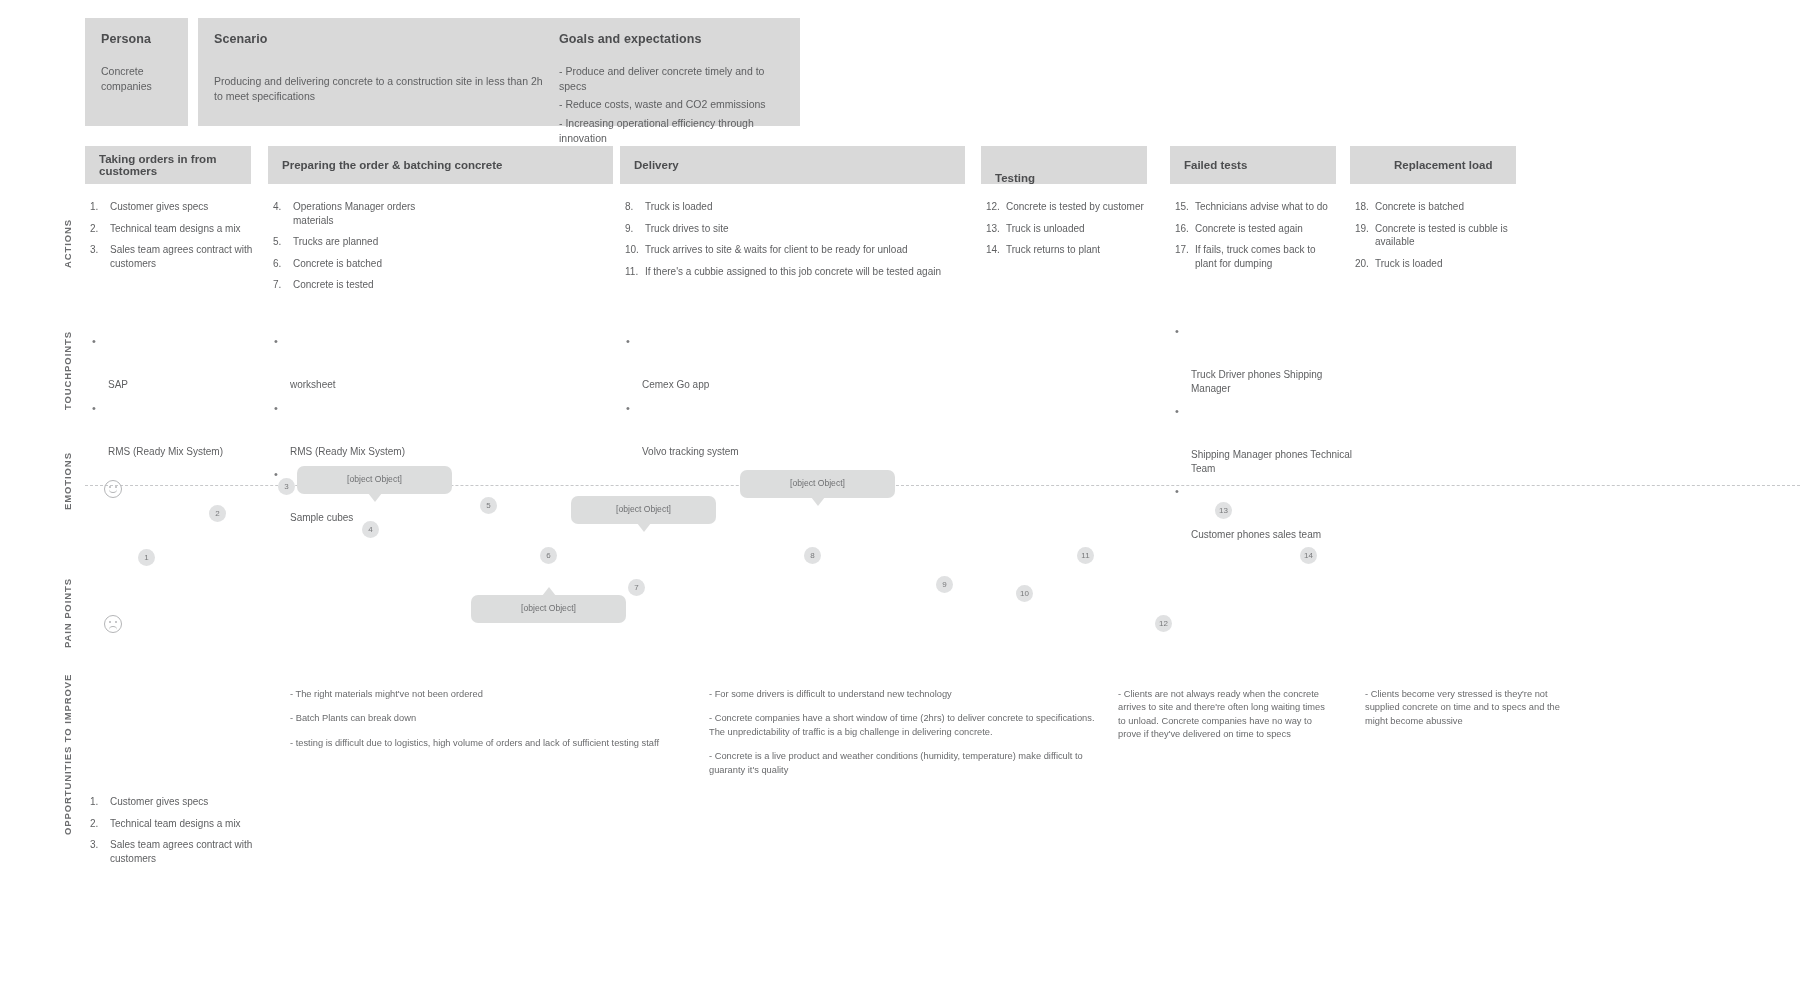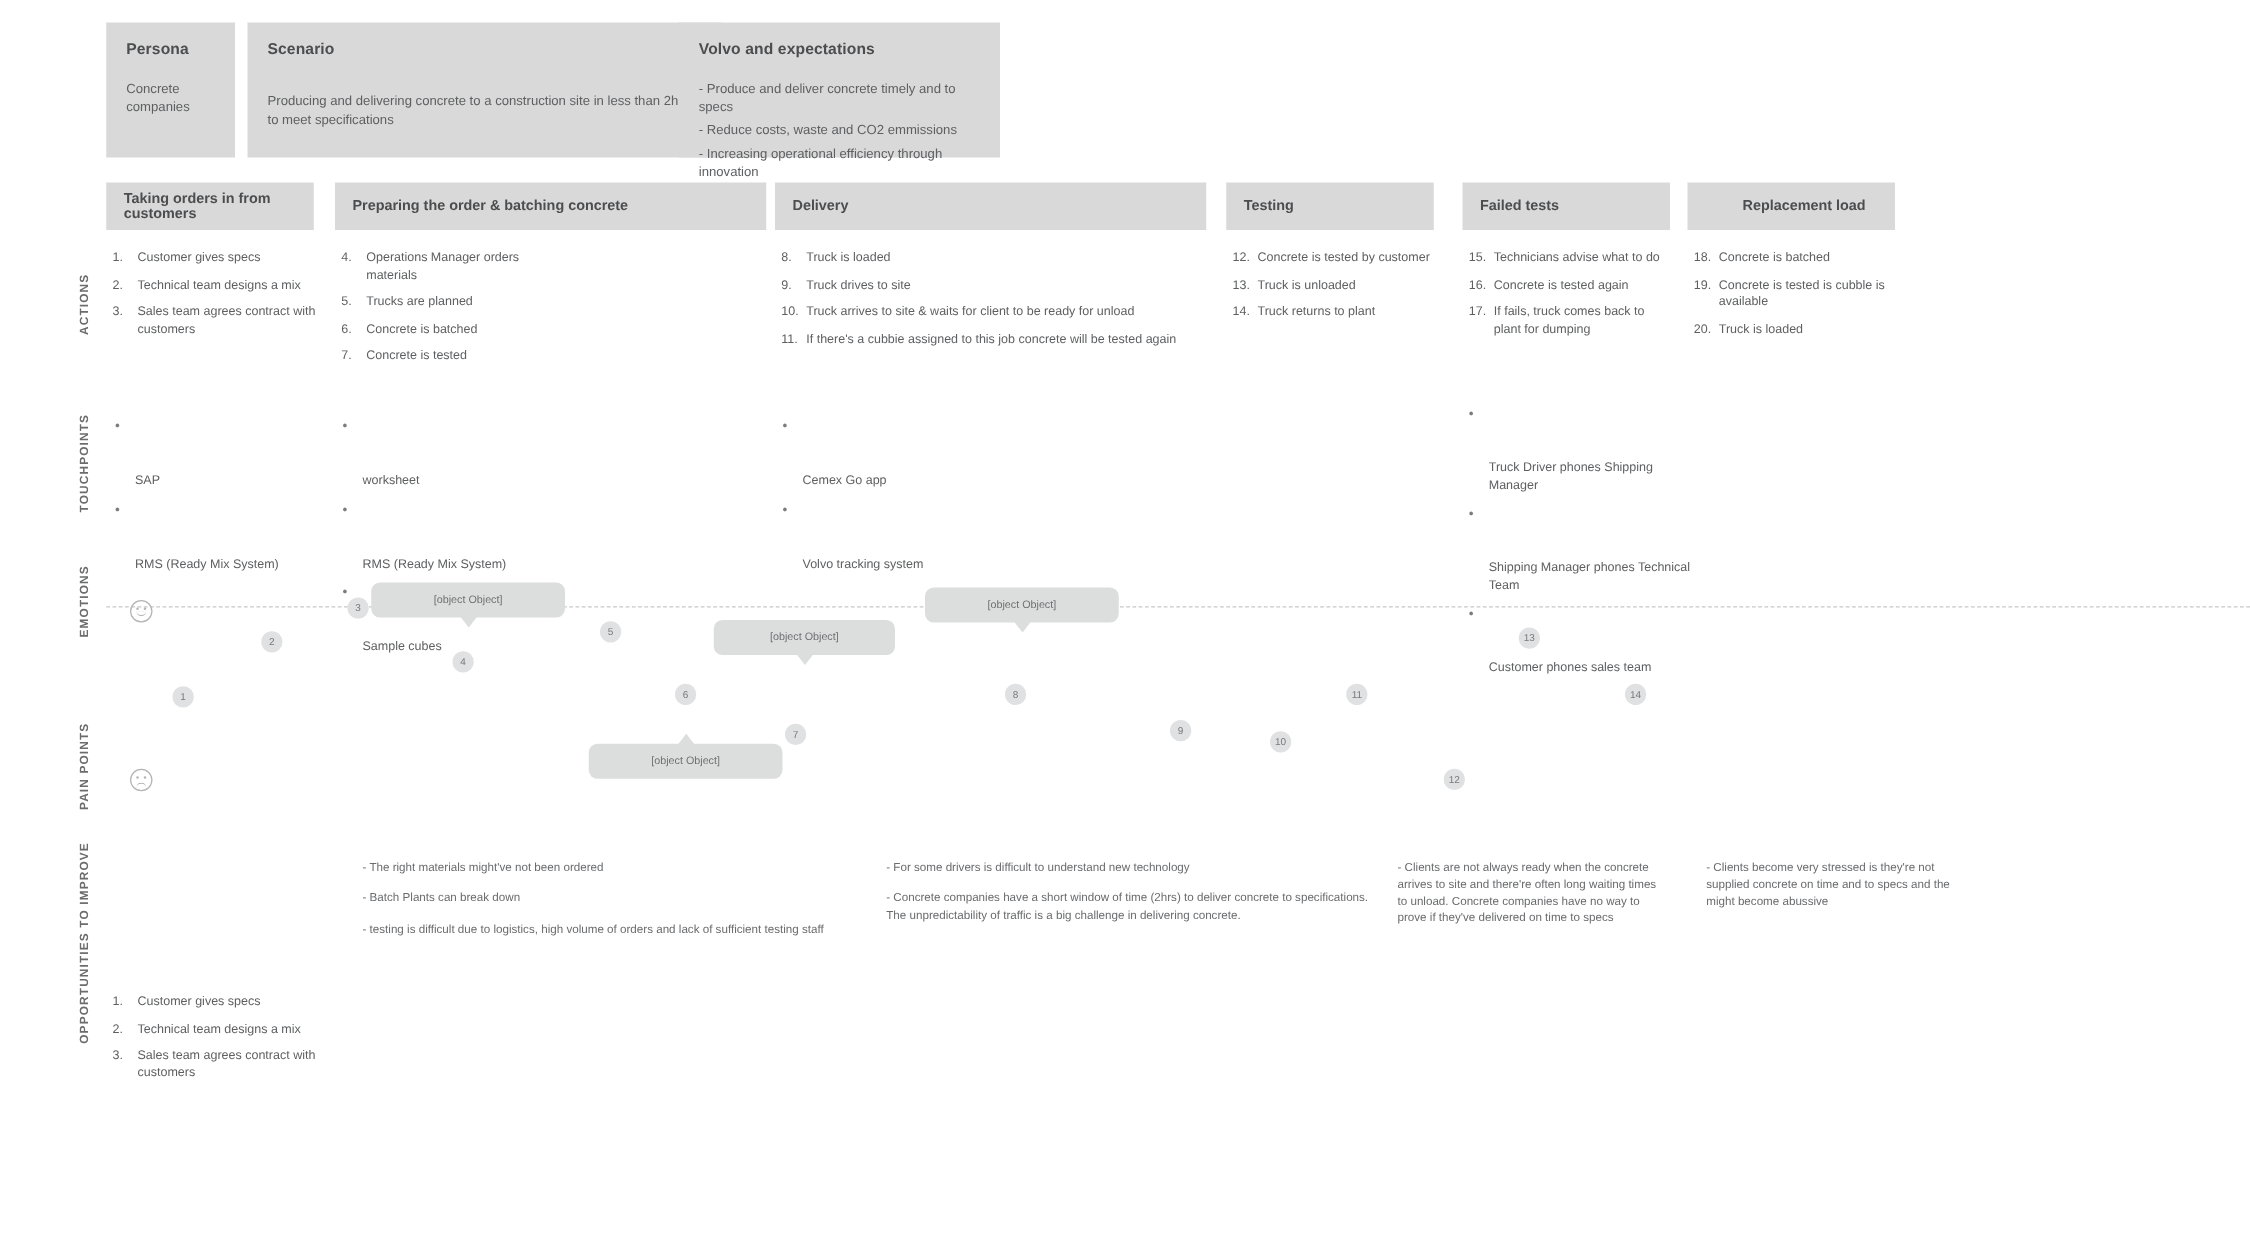--- a/index.html
+++ b/index.html
@@ -242,21 +242,21 @@
   </div>
 
   <div class="info-box" id="scenario-box">
     <div class="info-title">Scenario</div>
     <div class="info-body">
       <span class="line">Producing and delivering concrete to a construction site in less than 2hrs to meet specifications</span>
     </div>
   </div>
 
   <div class="info-box" id="goals-box">
-    <div class="info-title">Volvo and expectations</div>
+    <div class="info-title">Goals and expectations</div>
     <div class="info-body">
       <span class="line">- Produce and deliver concrete timely and to specs</span>
       <span class="line">- Reduce costs, waste and CO2 emmissions</span>
       <span class="line">- Increasing operational efficiency through innovation</span>
     </div>
   </div>
 
   <div class="row-label" style="left:62px; top:268px;">ACTIONS</div>
   <div class="row-label" style="left:62px; top:410px;">TOUCHPOINTS</div>
   <div class="row-label" style="left:62px; top:510px;">EMOTIONS</div>
@@ -265,21 +265,21 @@
 
   <div class="stage-header" style="left:85px;  top:146px; width:166px;">
     <span>Taking orders in from customers</span>
   </div>
   <div class="stage-header" style="left:268px; top:146px; width:345px;">
     <span>Preparing the order &amp; batching concrete</span>
   </div>
   <div class="stage-header" style="left:620px; top:146px; width:345px;">
     <span>Delivery</span>
   </div>
-  <div class="stage-header" style="left:981px; top:146px; width:166px;">
+  <div class="stage-header" style="left:981px; top:146px; width:166px;align-items:flex-end;">
     <span>Testing</span>
   </div>
   <div class="stage-header" style="left:1170px; top:146px; width:166px;">
     <span>Failed tests</span>
   </div>
   <div class="stage-header" style="left:1350px; top:146px; width:166px;padding-left:44px;">
     <span>Replacement load</span>
   </div>
 
   <div class="action-list" style="left:90px; top:200px; width:175px;">
@@ -510,20 +510,21 @@
 
   <div class="pain-list" style="left:290px; top:688px; width:370px;">
     <div class="pain-item">- The right materials might've not been ordered</div>
     <div class="pain-item">- Batch Plants can break down</div>
     <div class="pain-item">- testing is difficult due to logistics, high volume of orders and lack of sufficient testing staff</div>
   </div>
 
   <div class="pain-list" style="left:709px; top:688px; width:400px;">
     <div class="pain-item">- For some drivers is difficult to understand new technology</div>
     <div class="pain-item">- Concrete companies have a short window of time (2hrs) to deliver concrete to specifications. The unpredictability of traffic is a big challenge in delivering concrete.</div>
+    <div class="pain-item">- Concrete is a live product and weather conditions (humidity, temperature) make difficult to guaranty it's quality</div>
   </div>
 
   <div class="pain-list" style="left:1118px; top:688px; width:215px;">
     <div class="pain-item">- Clients are not always ready when the concrete arrives to site and there're often long waiting times to unload. Concrete companies have no way to prove if they've delivered on time to specs</div>
   </div>
 
   <div class="pain-list" style="left:1365px; top:688px; width:205px;">
     <div class="pain-item">- Clients become very stressed is they're not supplied concrete on time and to specs and the might become abussive</div>
   </div>
 

